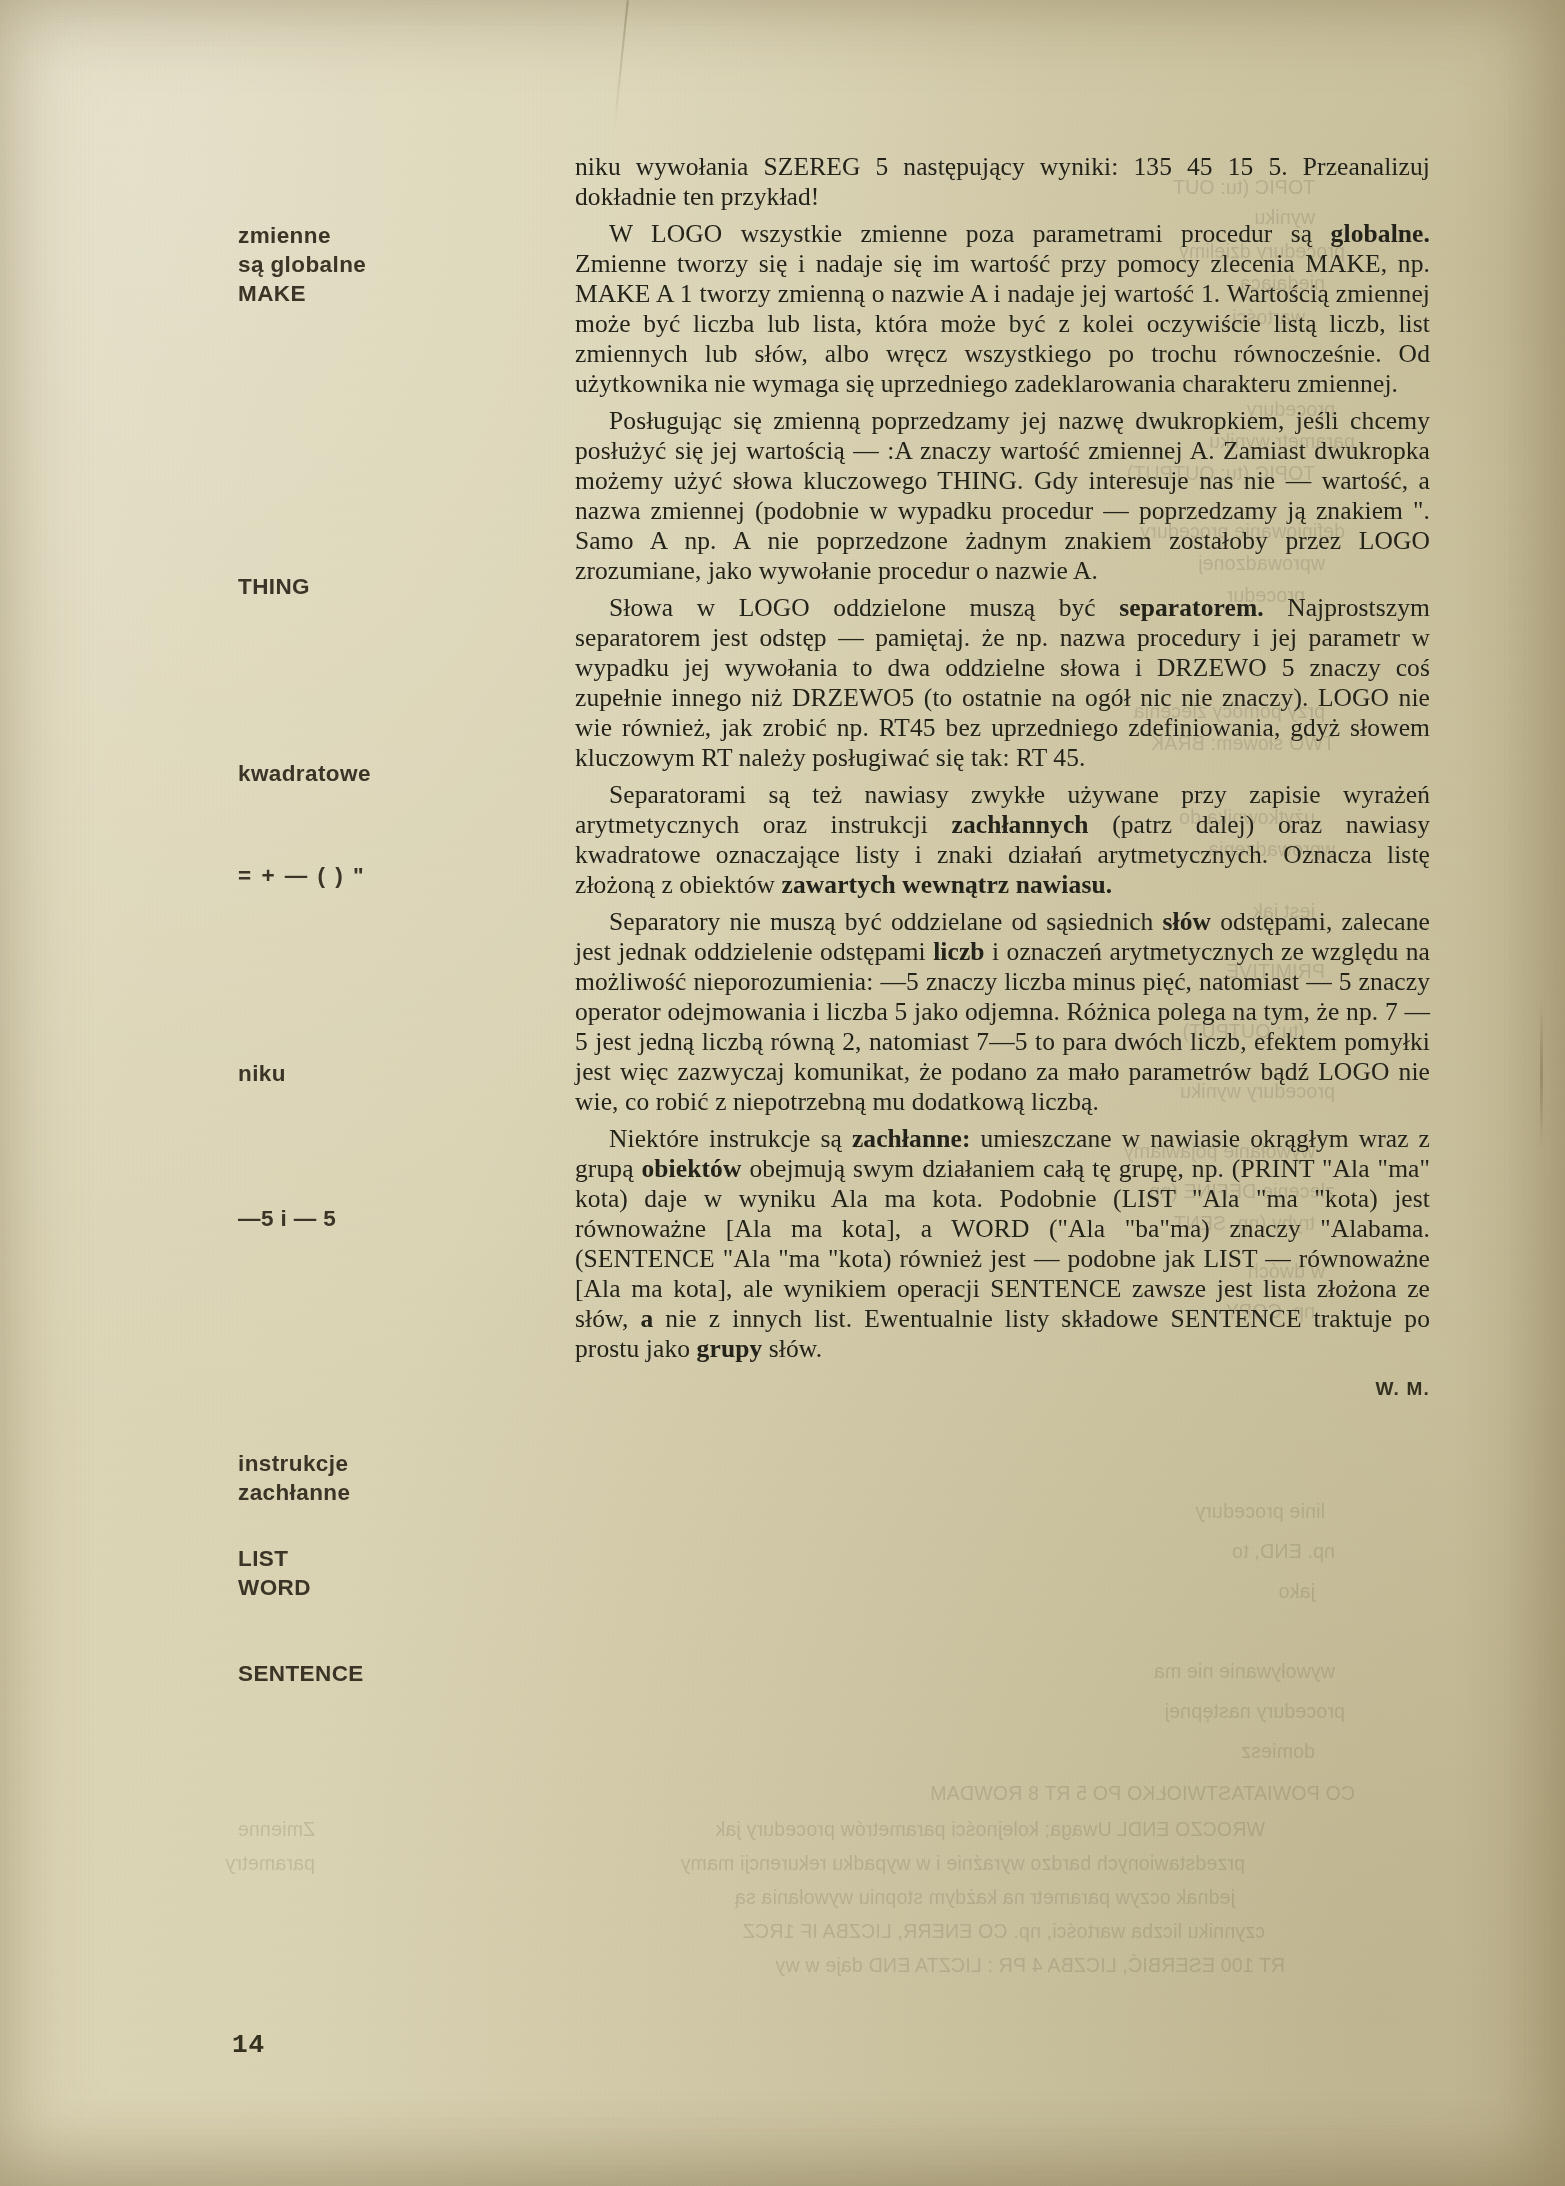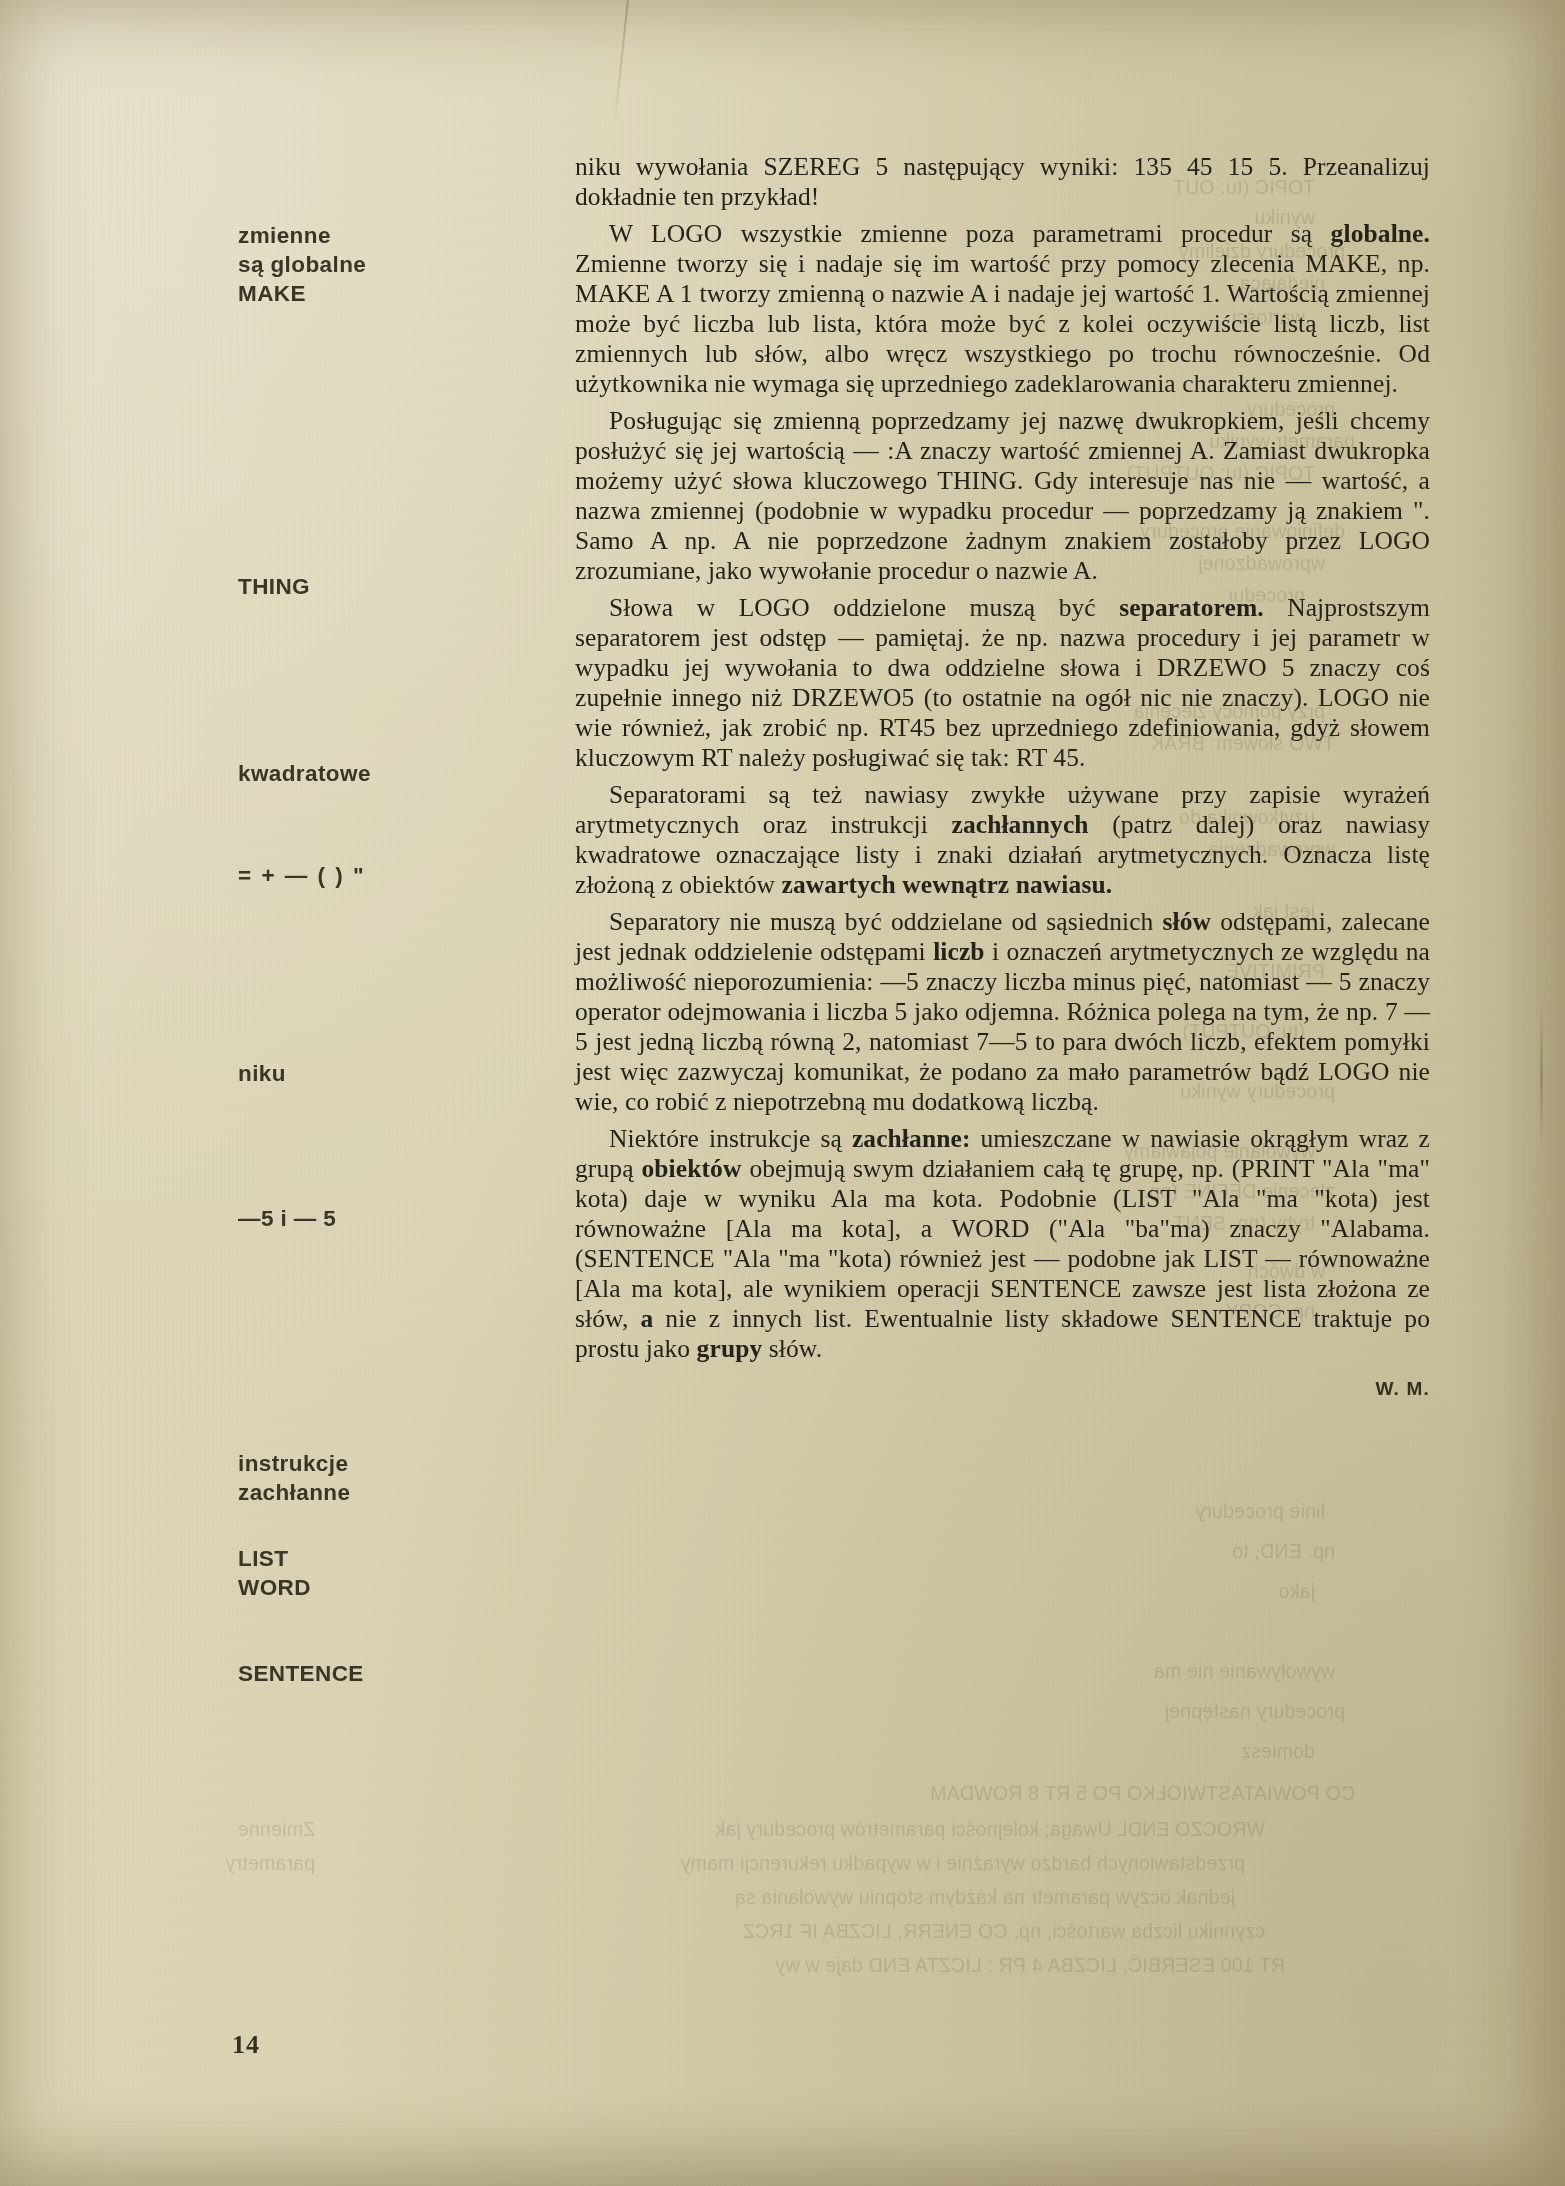--- a/index.html
+++ b/index.html
@@ -132,21 +132,21 @@
     font-family: "Liberation Sans", sans-serif;
     font-weight: bold;
     font-size: 19px;
     letter-spacing: 1.2px;
     color: #33301f;
   }
   .folio {
     position: absolute;
     left: 232px;
     top: 2030px;
-    font-family: Liberation Serif, serif;
+    font-family: Liberation Mono, monospace;
     font-weight: bold;
     font-size: 26px;
     color: #35311f;
     letter-spacing: 1px;
   }
 </style>
 </head>
 <body>
 
 <div class="paper-bg"></div>

